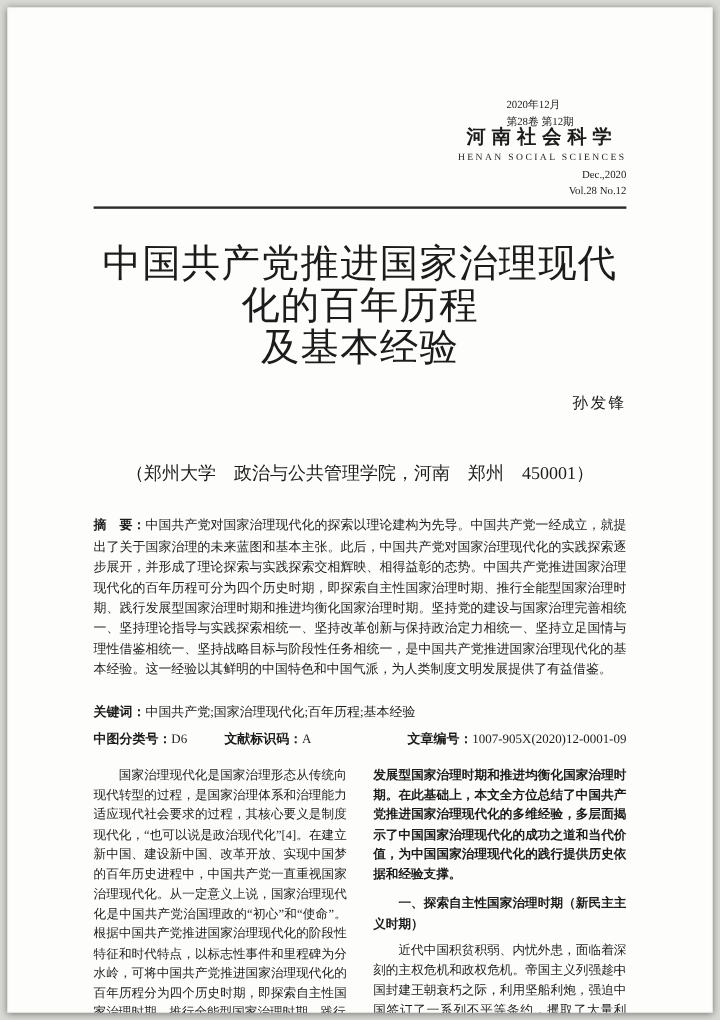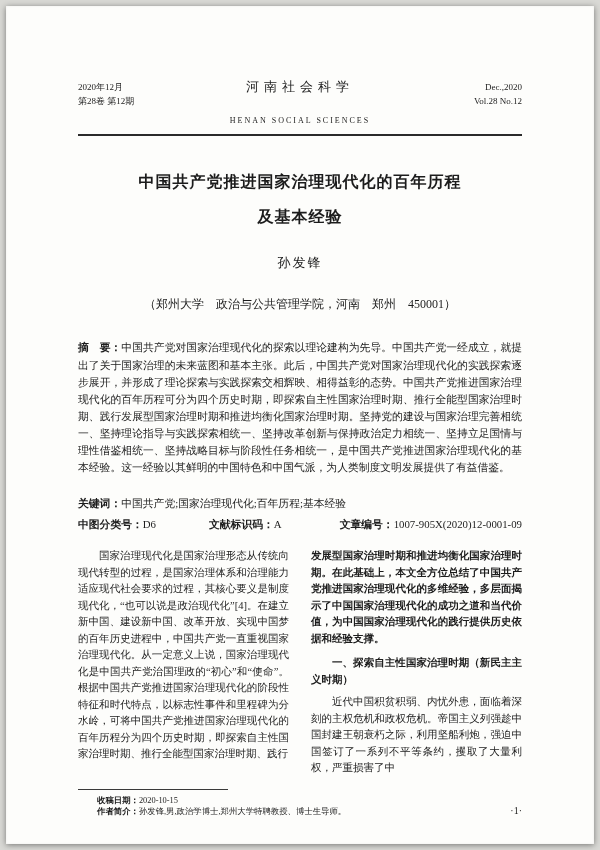--- a/index.html
+++ b/index.html
@@ -11,38 +11,38 @@
   }
   .sheet{
     position:absolute;left:6px;top:6px;width:588px;height:838px;
     background:#fdfdfb;
     box-shadow:0 1px 6px rgba(0,0,0,.45), inset 0 0 2px rgba(0,0,0,.08);
     box-sizing:border-box;
     padding:74px 72px 0 72px;
     overflow:hidden;
   }
   
-  .jheader{display:flex;justify-content:space-between;align-items:flex-start;font-size:9px;line-height:14px;}
+  .jheader{display:flex;justify-content:space-between;align-items:flex-end;font-size:9px;line-height:14px;flex-direction:column;}
   .jh-left{width:100px;text-align:left;}
   .jh-right{width:100px;text-align:right;}
   .jh-center{flex:1;text-align:center;}
-  .jh-name{font-size:13px;letter-spacing:5px;font-weight:normal;}
-  .jh-en{font-size:8px;letter-spacing:2px;margin-top:20px;}
+  .jh-name{font-size:16px;letter-spacing:5px;font-weight:bold;}
+  .jh-en{font-size:8px;letter-spacing:2px;margin-top:2px;}
   .header-rule{border-bottom:2px solid #2b2b2b;margin-top:6px;}
   
   .title{margin:28px 0 0 0;text-align:center;font-family:"Liberation Sans","DejaVu Sans",sans-serif;
-         font-weight:700;font-size:16px;line-height:35px;letter-spacing:1px;}
-  .author{margin-top:20px;text-align:center;font-size:13px;letter-spacing:2px;}
-  .affiliation{margin-top:24px;text-align:center;font-size:12px;}
+         font-weight:400;font-size:32px;line-height:35px;letter-spacing:1px;}
+  .author{margin-top:20px;text-align:right;font-size:13px;letter-spacing:2px;}
+  .affiliation{margin-top:40px;text-align:center;font-size:15px;}
   
   .abstract{margin-top:26px;font-size:10.8px;line-height:17px;text-align:justify;}
   .keywords{margin-top:19px;font-size:10.8px;line-height:17px;}
   .lbl{font-weight:bold;font-family:Liberation Mono, monospace;}
   .class-row{margin-top:5px;font-size:10.8px;display:flex;align-items:flex-start;}
-  .class-row .seg2{margin-left:53px;}
+  .class-row .seg2{margin-left:31px;}
   .class-row .seg3{margin-left:auto;}
   
   .columns{margin-top:16px;display:flex;gap:22px;font-size:10.5px;line-height:16.5px;text-align:justify;}
   .col{flex:1;min-width:0;}
   .col p{margin:0;}
   .indent{text-indent:2em;}
   .noindent{text-indent:0;font-weight:bold;}
   .sec{font-family:Liberation Sans, sans-serif;font-weight:700;font-size:10.5px;
        margin:7px 0 7px 0;text-indent:2em;line-height:16.5px;}
   

